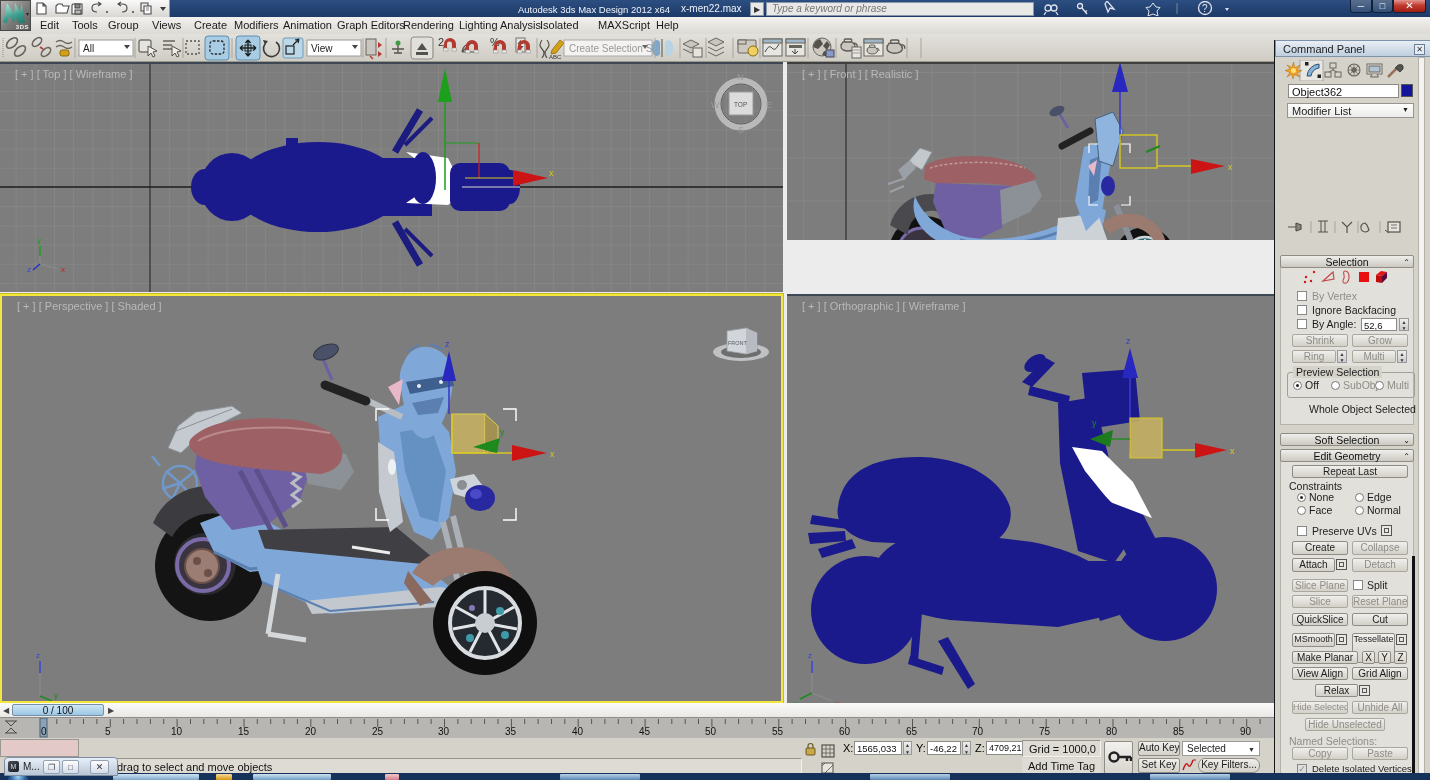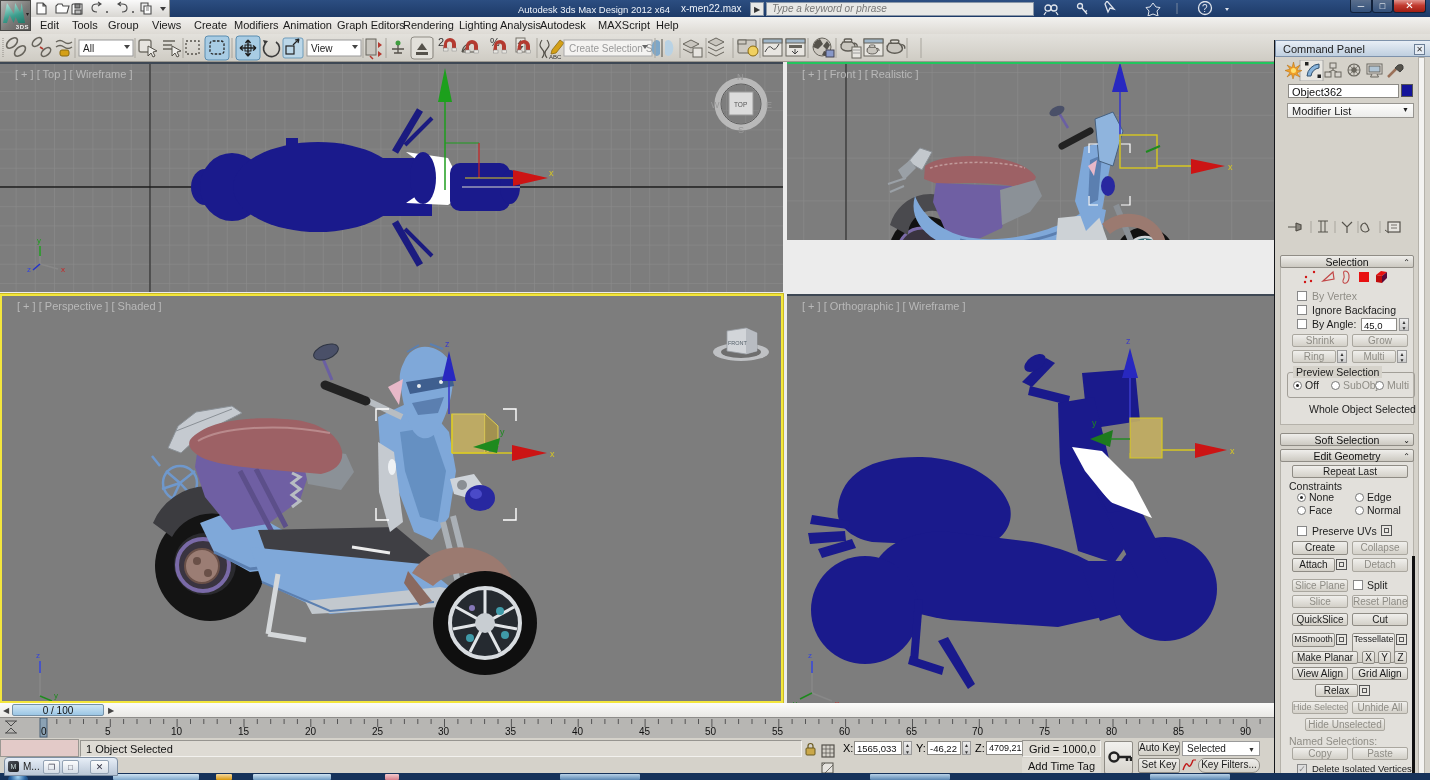--- a/index.html
+++ b/index.html
@@ -25,21 +25,21 @@
 #logo .t{position:absolute;right:1px;bottom:0px;color:#f0f0f0;font-size:6px;letter-spacing:.5px;font-weight:bold;}
 #logo .car{position:absolute;right:1px;top:9px;color:#222;font-size:6px;}
 
 #toolbar{left:0;top:34px;width:1430px;height:28px;background:linear-gradient(#e3e1dc,#cfccc4);border-bottom:1px solid #9b9890;}
 .combo{position:absolute;background:linear-gradient(#ffffff,#efefef);border:1px solid #9a9a9a;font-size:10px;color:#222;line-height:14px;padding-left:4px;}
 .combo .arr{position:absolute;right:1px;top:1px;bottom:1px;width:13px;background:linear-gradient(#f4f4f4,#d8d8d8);border-left:1px solid #aaa;color:#333;font-size:7px;text-align:center;line-height:13px;}
 
 #vpwrap{left:0;top:62px;width:1274px;height:641px;background:#ececec;}
 .vp{position:absolute;background:#7d7d7d;overflow:hidden;}
 #vpTL{left:0;top:0;width:783px;height:230px;border-top:2px solid #3e4854;}
-#vpTR{left:787px;top:0;width:487px;height:178px;border-top:2px solid #22c55e;}
+#vpTR{left:787px;top:0;width:487px;height:178px;border-top:2px solid #404040;}
 #vpBL{left:0;top:232px;width:783px;height:409px;border:2px solid #f3e63c;outline:1px solid #caba22;}
 #vpBR{left:787px;top:232px;width:487px;height:409px;border-top:2px solid #3e4854;}
 .vplabel{position:absolute;left:7px;top:4px;color:#b9b9b9;font-size:11px;z-index:5;margin-left:8px;}
 
 #cmdpanel{left:1274px;top:40px;width:156px;height:740px;background:#d5d2ca;border-left:1px solid #14161a;z-index:20;font-size:11px;color:#1c1c1c;}
 #cp-title{position:absolute;left:0;top:0;width:156px;height:17px;background:linear-gradient(#e8eef6,#bfcfdf);border:1px solid #7e92ab;font-size:11px;color:#222;padding:2px 0 0 7px;}
 #cp-close{position:absolute;right:5px;top:3px;width:11px;height:11px;border:1px solid #6b7e96;background:#e6ecf4;font-size:8px;line-height:9px;text-align:center;color:#333;}
 .cpbtn{position:absolute;background:linear-gradient(#f0efec,#d3d0c8);border:1px solid #8f8c85;border-radius:2px;font-size:10px;color:#1c1c1c;text-align:center;white-space:nowrap;overflow:hidden;line-height:11px;}
 .cpbtn.dis{color:#8f8d86;border-color:#aaa79f;}
 .rollhead{position:absolute;left:5px;width:134px;height:13px;background:linear-gradient(#efeeeb,#ccc9c1);border:1px solid #908d86;border-radius:2px;text-align:center;font-size:10.5px;line-height:12px;color:#111;z-index:2;}
@@ -112,21 +112,21 @@
     <span style="left:40px">Edit</span>
       <span style="left:72px">Tools</span>
       <span style="left:108px">Group</span>
     <span style="left:152px">Views</span>
       <span style="left:194px">Create</span>
       <span style="left:234px">Modifiers</span>
     <span style="left:283px">Animation</span>
       <span style="left:337px">Graph Editors</span>
       <span style="left:403px">Rendering</span>
     <span style="left:459px">Lighting Analysis</span>
-      <span style="left:540px">Autodesk</span>
+      <span style="left:540px">Isolated</span>
       <span style="left:598px">MAXScript</span>
     <span style="left:656px">Help</span>
   </div>
   <div id="toolbar" class="abs">
     <svg class="abs" style="left:0;top:0" width="1274" height="28" viewBox="0 0 1274 28">
       <defs>
         <g id="magnet">
             <path d="M0 0 a6 6 0 0 1 12 0 v5 h-4 v-5 a2.5 2.5 0 0 0 -5 0 v5 h-4 z" fill="#b43a30"></path>
             <rect x="-.5" y="4" width="4.5" height="3" fill="#e9e7e2" stroke="#888" stroke-width=".5"></rect>
             <rect x="8" y="4" width="4.5" height="3" fill="#e9e7e2" stroke="#888" stroke-width=".5"></rect>
@@ -672,21 +672,21 @@
       <span class="num" style="left:772px">55</span>
     <span class="num" style="left:839px">60</span>
       <span class="num" style="left:906px">65</span>
     <span class="num" style="left:972px">70</span>
       <span class="num" style="left:1039px">75</span>
     <span class="num" style="left:1106px">80</span>
       <span class="num" style="left:1173px">85</span>
     <span class="num" style="left:1240px">90</span>
   </div>
   <div id="statusarea" class="abs">
-    <div class="sunken" style="left:80px;top:2px;width:722px;height:17px;padding:2px 0 0 5px;">1 Object Selected</div>
+    <div class="sunken" style="left:80px;top:20px;width:722px;height:18px;padding:2px 0 0 36px;">drag to select and move objects</div>
     <svg class="abs" style="left:804px;top:3px" width="36" height="34" viewBox="0 0 36 34">
       <rect x="2" y="7" width="9" height="7" rx="1" fill="#caa84a" stroke="#6a5a20"></rect>
         <path d="M4 7 v-2 a2.5 2.5 0 0 1 5 0 v2" fill="none" stroke="#6a5a20" stroke-width="1.2"></path>
       <rect x="18" y="4" width="12" height="12" fill="none" stroke="#55524b" stroke-width="1.2"></rect>
         <path d="M18 8 h12 M18 12 h12 M22 4 v12 M26 4 v12" stroke="#55524b" stroke-width=".7"></path>
       <rect x="18" y="22" width="11" height="10" fill="#e6e4df" stroke="#55524b"></rect>
         <path d="M18 25 l3-3 M21 32 l8-8" stroke="#55524b" stroke-width=".8"></path>
     </svg>
     <span class="abs" style="left:843px;top:4px;font-size:11px;">X:</span>
     <div class="numfield" style="left:854px;top:3px;width:48px;height:14px;">1565,033</div>
@@ -788,21 +788,21 @@
           <path d="M101 7 v7 l6 1 v-7 z" fill="#c00c0c"></path>
           <path d="M107 8 l5-4 v6 l-5 5 z" fill="#5a0a3a"></path>
       </g>
     </svg>
     <div class="chk" style="left:22px;top:251px;"></div>
       <div class="cptext dis" style="left:37px;top:250px;">By Vertex</div>
     <div class="chk" style="left:22px;top:265px;"></div>
       <div class="cptext" style="left:37px;top:264px;">Ignore Backfacing</div>
     <div class="chk" style="left:22px;top:279px;"></div>
       <div class="cptext" style="left:37px;top:278px;">By Angle:</div>
-    <div class="numfield" style="left:86px;top:278px;width:36px;height:13px;">45,0</div>
+    <div class="numfield" style="left:86px;top:278px;width:36px;height:13px;">52,6</div>
     <div class="abs" style="left:124px;top:278px;width:10px;height:13px;background:linear-gradient(#eee,#ccc);border:1px solid #999;font-size:5px;text-align:center;line-height:6px;color:#333;">▲<br>▼</div>
     <div class="cpbtn dis" style="left:17px;top:294px;width:56px;height:13px;">Shrink</div>
     <div class="cpbtn dis" style="left:77px;top:294px;width:56px;height:13px;">Grow</div>
     <div class="cpbtn dis" style="left:17px;top:310px;width:44px;height:13px;">Ring</div>
     <div class="abs" style="left:62px;top:310px;width:10px;height:13px;background:linear-gradient(#eee,#ccc);border:1px solid #999;font-size:5px;text-align:center;line-height:6px;color:#333;">▲<br>▼</div>
     <div class="cpbtn dis" style="left:77px;top:310px;width:44px;height:13px;">Multi</div>
     <div class="abs" style="left:122px;top:310px;width:10px;height:13px;background:linear-gradient(#eee,#ccc);border:1px solid #999;font-size:5px;text-align:center;line-height:6px;color:#333;">▲<br>▼</div>
     <div class="abs" style="left:12px;top:332px;width:128px;height:26px;border:1px solid #a29f98;border-radius:3px;"></div>
     <div class="cptext" style="left:18px;top:326px;background:#d5d2ca;padding:0 3px;">Preview Selection</div>
     <div class="radio on" style="left:18px;top:341px;"></div>

